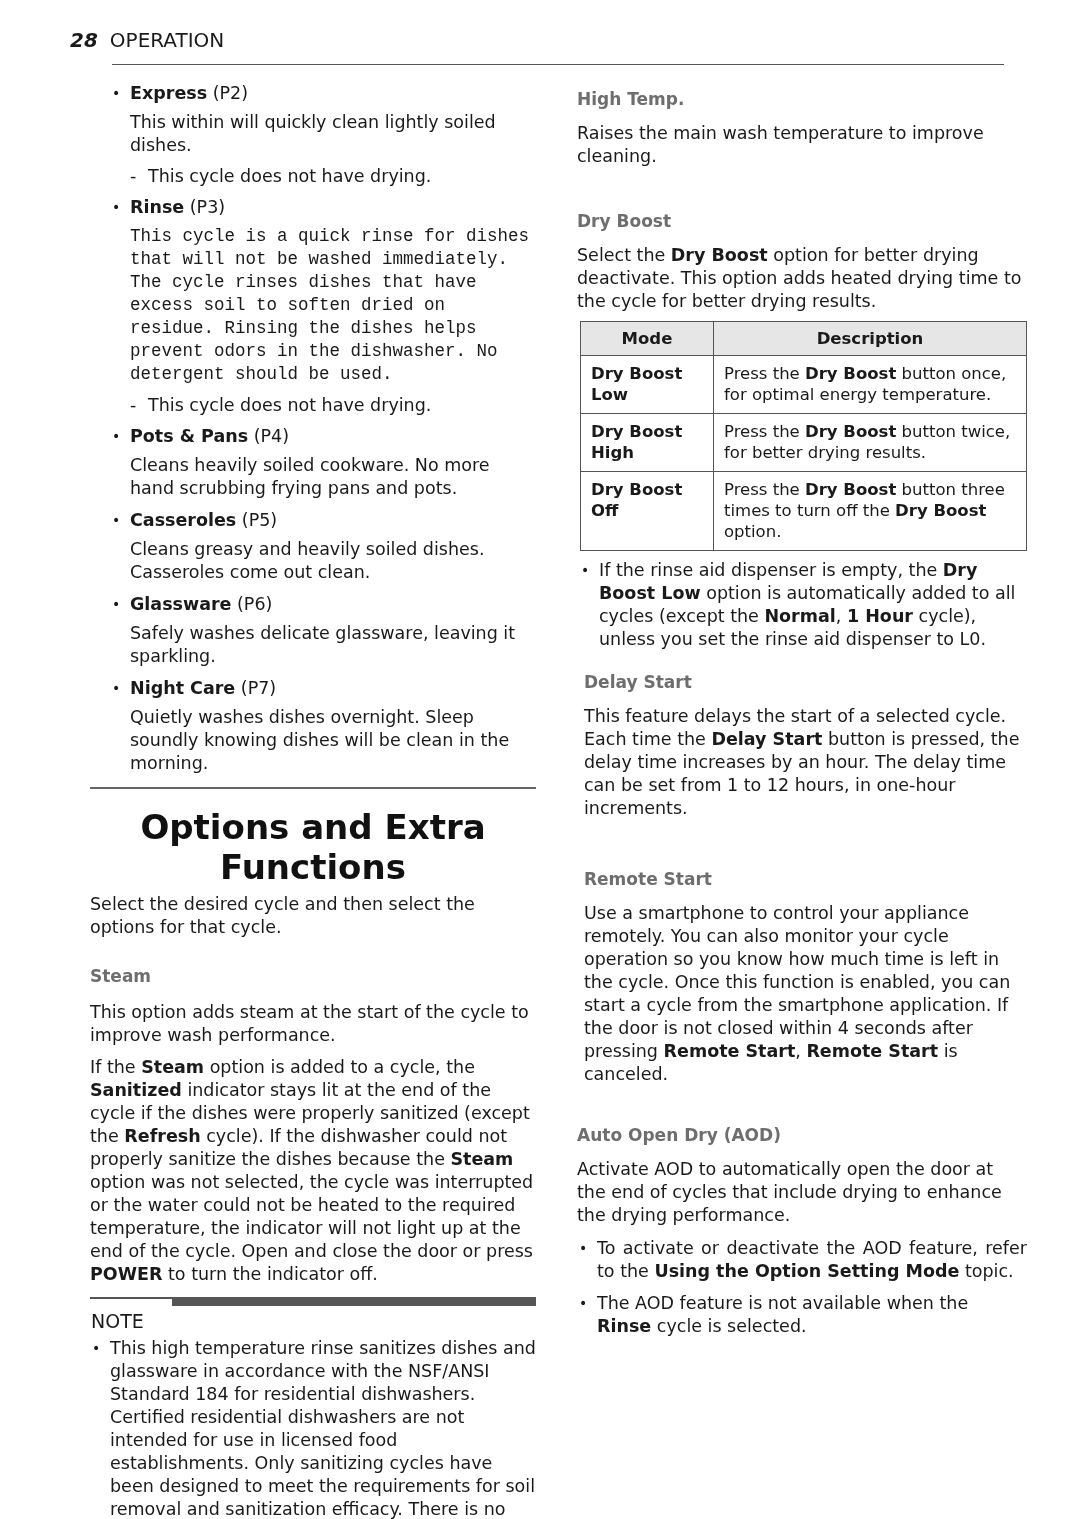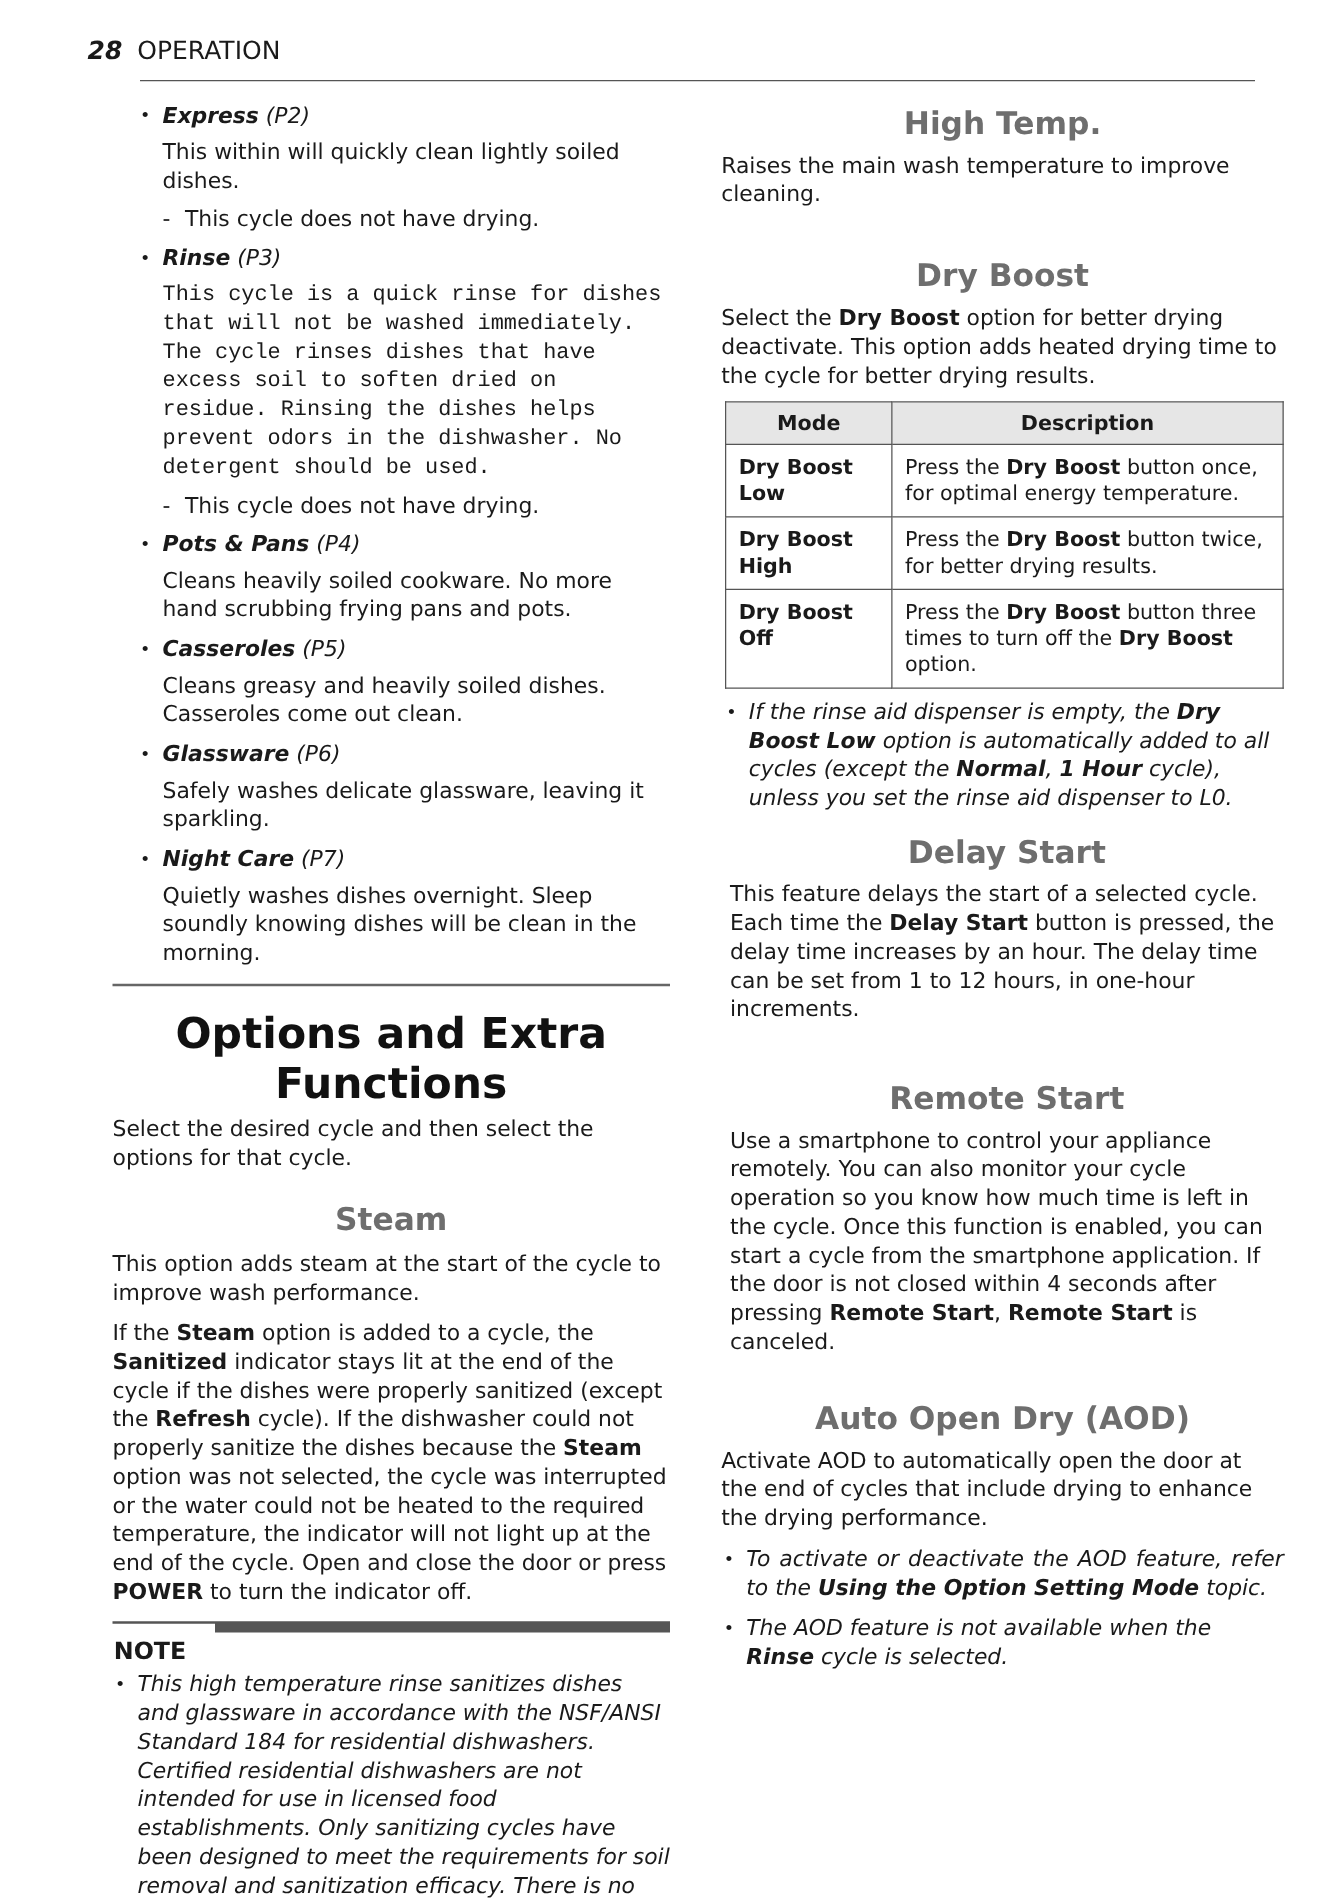--- a/index.html
+++ b/index.html
@@ -6,36 +6,36 @@
   body { width:1075px; height:1519px; position:relative; overflow:hidden;
          font-family:"DejaVu Sans","Liberation Sans",sans-serif; color:#1a1a1a; }
   .hdr { position:absolute; left:70px; top:28px; font-size:20px; }
   .hdr .num { font-weight:bold; margin-right:12px;font-style:italic; }
   .hdr-line { position:absolute; left:112px; top:64px; width:892px; height:1px; background:#555; }
   .col { position:absolute; font-size:17.5px; line-height:23px; }
   .left { left:90px; top:82px; width:446px; }
   .right { left:577px; top:82px; width:450px; }
   p { margin:0; }
   b { font-weight:bold; }
-  .bul { position:relative; padding-left:20px; margin:0;font-style:italic; }
+  .bul { position:relative; padding-left:20px; margin:0; }
   .bul:before { content:"•"; position:absolute; left:2px; top:0; font-size:14px; }
   .ind { padding-left:20px; }
   .dash { padding-left:20px; position:relative; }
   .dash .d { display:inline-block; width:18px; }
   .h2 { font-size:34px; font-weight:bold; line-height:40px; color:#111;text-align:center; }
-  .h3 { font-size:25px; font-weight:bold; color:#6e6e6e; line-height:30px;text-align:center; }
+  .h3 { font-size:17px; font-weight:bold; color:#6e6e6e; line-height:30px; }
   .rule { height:2px; background:#666; }
   table { border-collapse:collapse; width:447px; font-size:16.5px; line-height:21px; }
   th { background:#e6e6e6; font-weight:bold; padding:6px 10px; border:1.5px solid #555; text-align:center; }
   td { border:1.5px solid #555; padding:7px 10px 8px 10px; vertical-align:top; }
   td.mode { font-weight:bold; width:112px; }
   .note-bar { position:relative; height:10px; }
   .note-bar .thin { position:absolute; left:0; top:0; width:82px; height:2px; background:#555; }
   .note-bar .thick { position:absolute; left:82px; top:0; right:0; height:9px; background:#555; }
-  .note-title { font-size:19px; font-weight:bold; margin:3px 0 4px 1px; }
+  .note-title { font-size:19px; font-weight:normal; margin:3px 0 4px 1px; }
 </style>
 </head>
 <body>
 
 <div class="hdr">
   <span class="num">28</span><span>OPERATION</span>
 </div>
 <div class="hdr-line"></div>
 
 <div class="col left">

